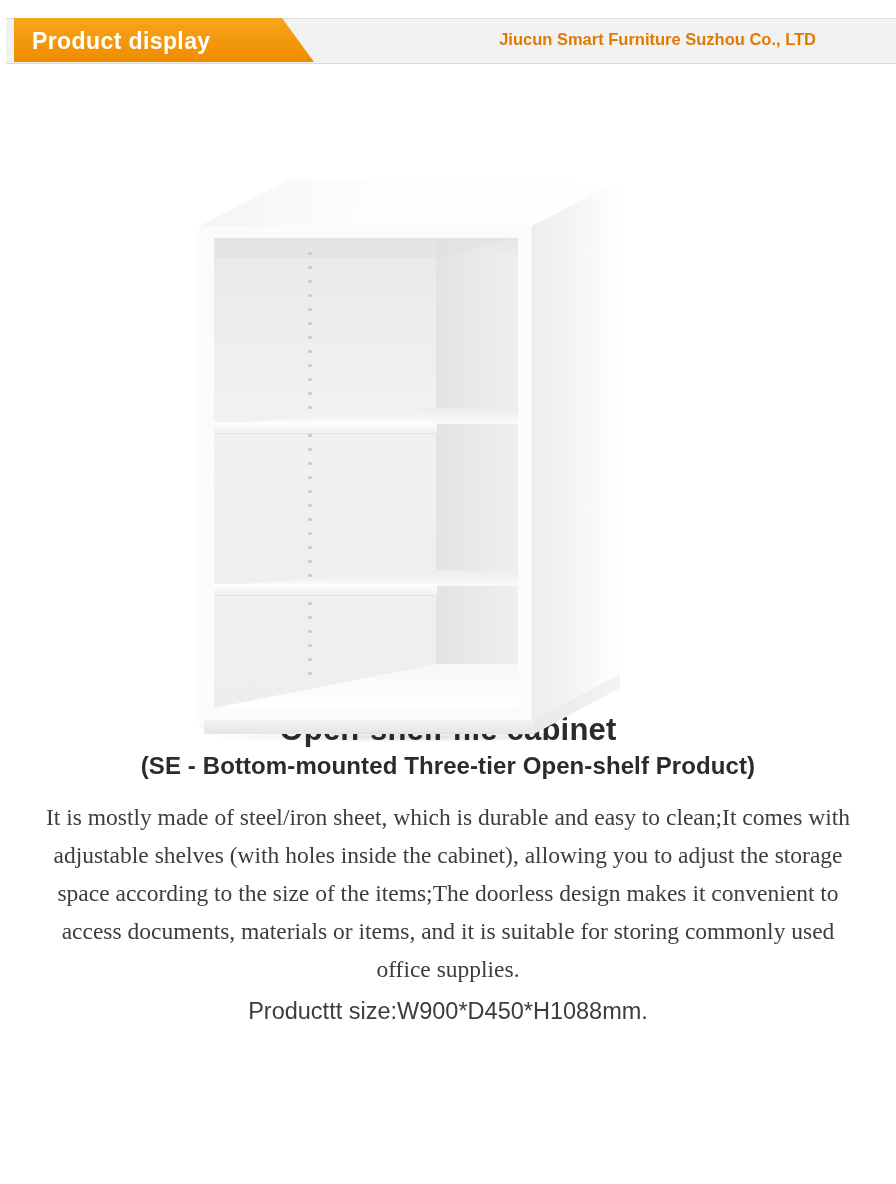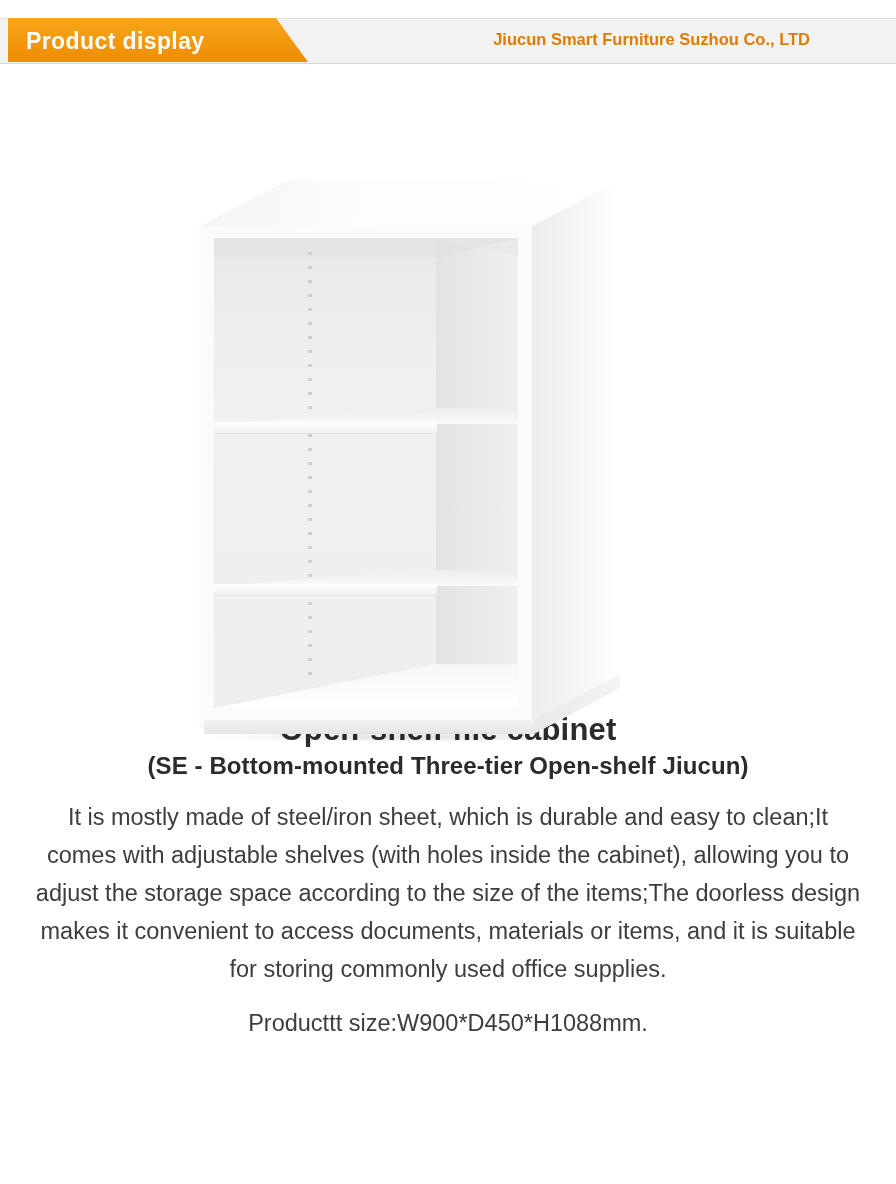--- a/index.html
+++ b/index.html
@@ -13,20 +13,21 @@
     font-family: "Liberation Sans", sans-serif;
     overflow: hidden;
   }
 
   
   .header {
     position: relative;
     width: 832px;
     height: 72px;
     box-sizing: border-box;
+    margin-left: 6px;
   }
   .header-bar {
     position: absolute;
     left: 0;
     top: 18px;
     width: 896px;
     height: 44px;
     background: #f2f2f2;
     border-top: 1px solid #e2e2e2;
     border-bottom: 1px solid #d9d9d9;
@@ -231,26 +232,27 @@
     font-weight: bold;
     color: #2b2b2b;
     margin: 0 0 18px 0;
     letter-spacing: 0.1px;
   }
   .product-desc {
     font-size: 23.5px;
     line-height: 1.62;
     color: #3d3d3d;
     margin: 0 14px 2px 14px;
+    font-family: Liberation Serif, serif;
   }
   .product-size {
     font-size: 23.5px;
     line-height: 1.62;
     color: #3d3d3d;
-    margin: 16px;
+    margin: 4px;
   }
 </style>
 </head>
 <body>
 
 <div class="header">
   <div class="header-bar"></div>
   <div class="header-tab"></div>
   <div class="header-tab-label">Product display</div>
   <div class="header-company">Jiucun Smart Furniture Suzhou Co., LTD</div>
@@ -276,16 +278,16 @@
       <div class="cab-inner-bottom"></div>
     </div>
     <div class="cab-base"></div>
     <div class="cab-base-side"></div>
     <div class="cab-shadow"></div>
   </div>
 </div>
 
 <div class="text-area">
   <h1 class="product-title">Open-shelf file cabinet</h1>
-  <h2 class="product-subtitle">(SE - Bottom-mounted Three-tier Open-shelf Jiucun)</h2>
+  <h2 class="product-subtitle">(SE - Bottom-mounted Three-tier Open-shelf Product)</h2>
   <p class="product-desc">It is mostly made of steel/iron sheet, which is durable and easy to clean;It comes with adjustable shelves (with holes inside the cabinet), allowing you to adjust the storage space according to the size of the items;The doorless design makes it convenient to access documents, materials or items, and it is suitable for storing commonly used office supplies.</p>
   <p class="product-size">Producttt size:W900*D450*H1088mm.</p>
 </div>
 
 </body></html>

